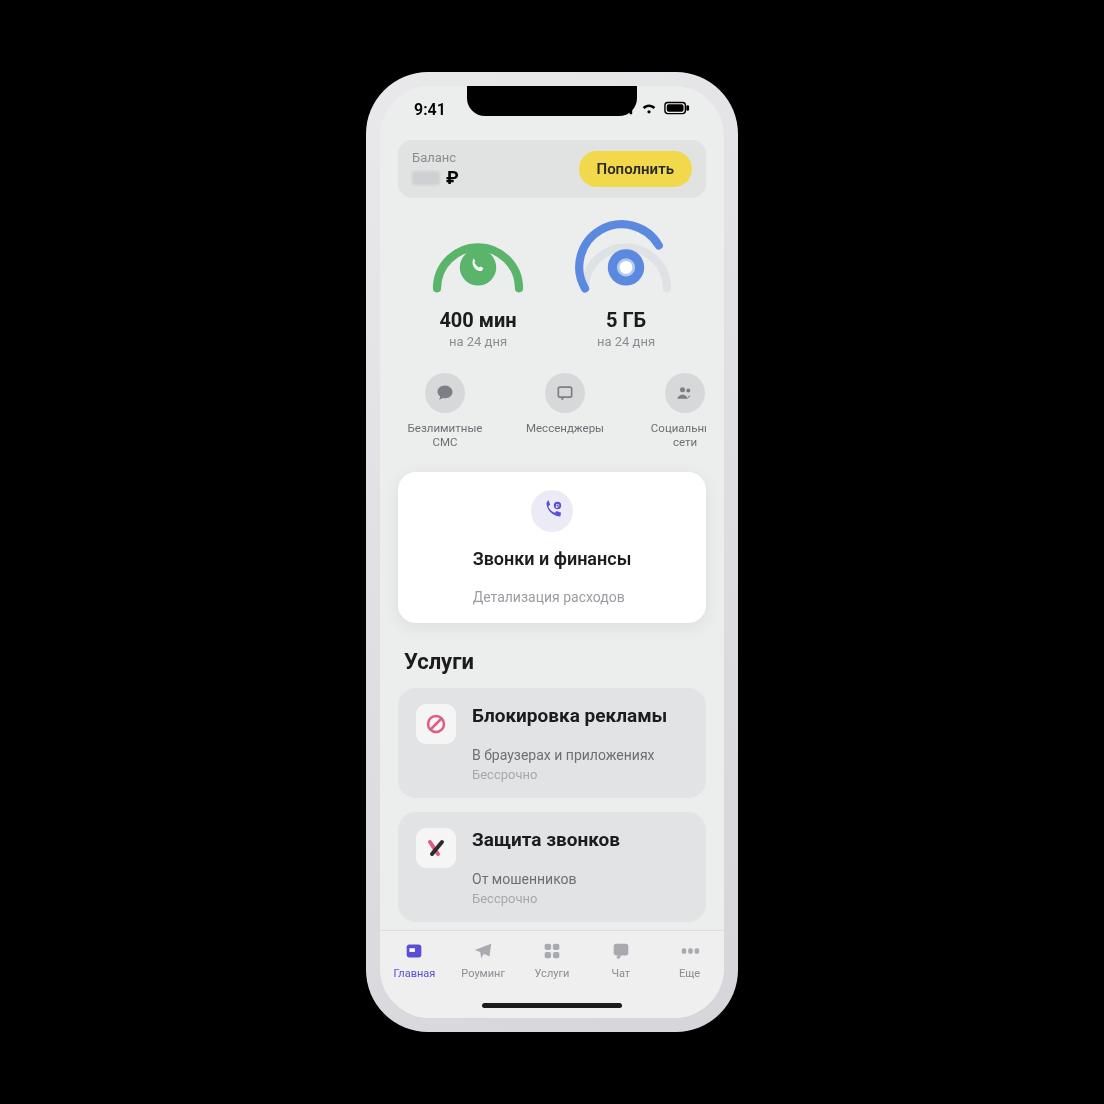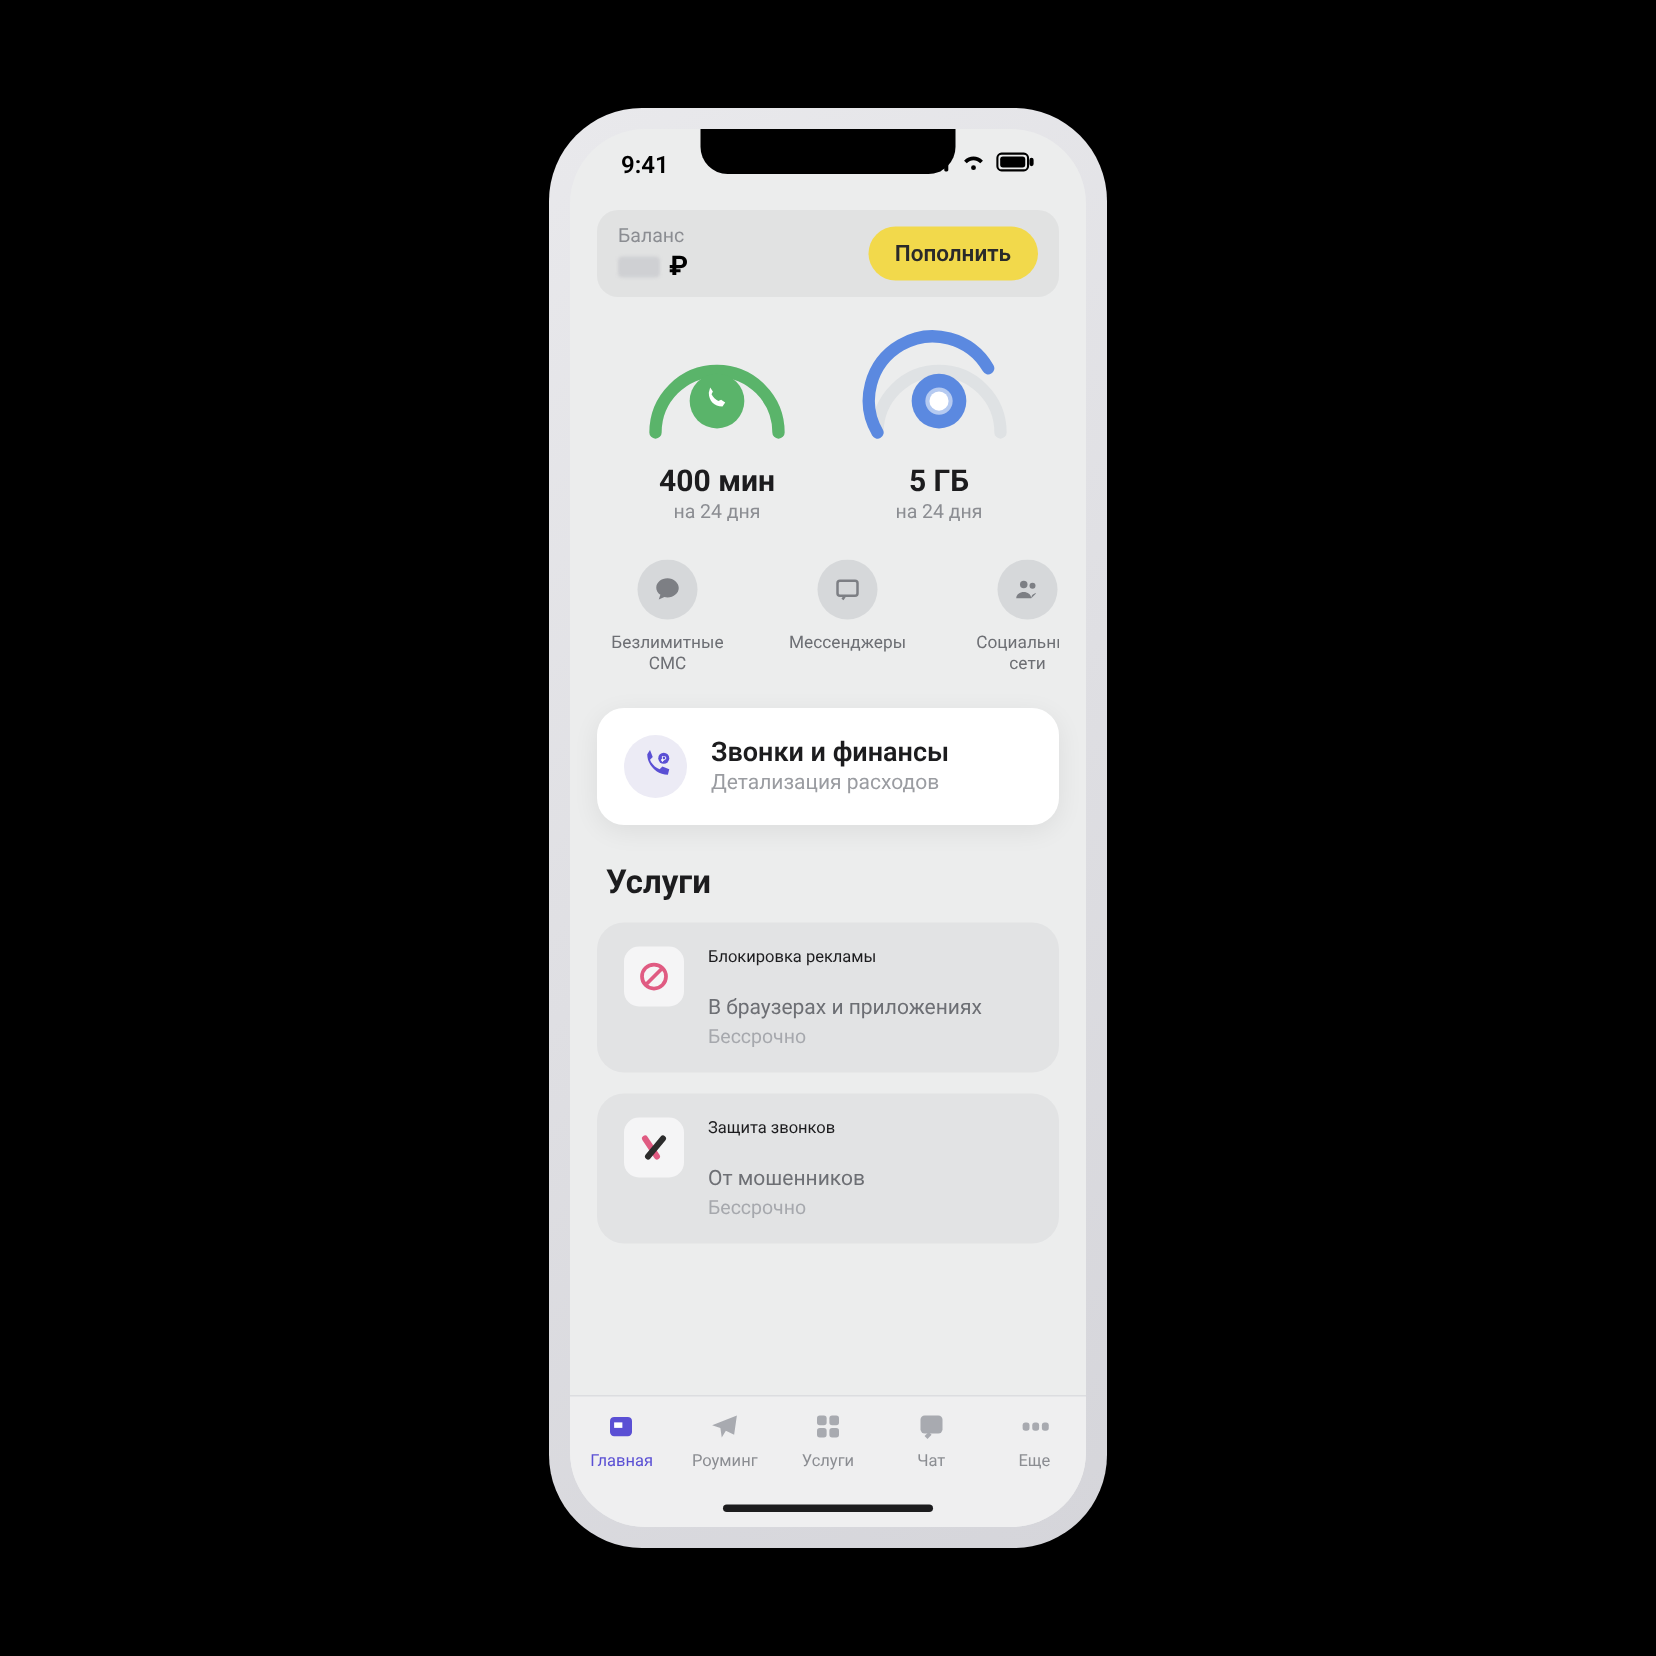--- a/index.html
+++ b/index.html
@@ -103,45 +103,46 @@
 
   .card-white {
     background:#fff;
     border-radius:18px;
     margin-top:22px;
     padding:18px;
     display:flex;
     gap:16px;
     align-items:center;
     box-shadow: 0 4px 18px rgba(0,0,0,.07);
+    flex-direction: column;
   }
   .card-white .cicon {
     width:42px;height:42px;border-radius:50%;
     background:#ecebf5;display:flex;align-items:center;justify-content:center;
     color:#5a4fd4;
   }
   .card-white .ct { font-weight:600; font-size:18px; color:#1c1c1e;}
-  .card-white .cs { font-size:14px; color:#9a9ca1; margin-top:2px;}
+  .card-white .cs { font-size:14px; color:#9a9ca1; margin-top:20px;}
 
   .section-title { font-weight:700; font-size:22px; margin-top:26px; color:#1c1c1e; padding-left:6px;}
 
   .svc-card {
     background:#e2e3e4;
     border-radius:18px;
     margin-top:14px;
     padding:16px 18px;
     display:flex;
     gap:16px;
     align-items:flex-start;
   }
   .svc-card .sicon {
     width:40px;height:40px;border-radius:10px;background:#f5f5f6;
     display:flex;align-items:center;justify-content:center;
   }
-  .svc-card .st { font-weight:400; font-size:11px; color:#1c1c1e;}
+  .svc-card .st { font-weight:700; font-size:19px; color:#1c1c1e;}
   .svc-card .ss { font-size:14px; color:#6d6f74; margin-top:20px;}
   .svc-card .sd { font-size:13px; color:#a6a8ad; margin-top:4px;}
 
   .tabbar {
     height:88px;
     background:#efeff0;
     border-top:1px solid #dcdde0;
     display:flex;
     justify-content:space-around;
     align-items:flex-start;

